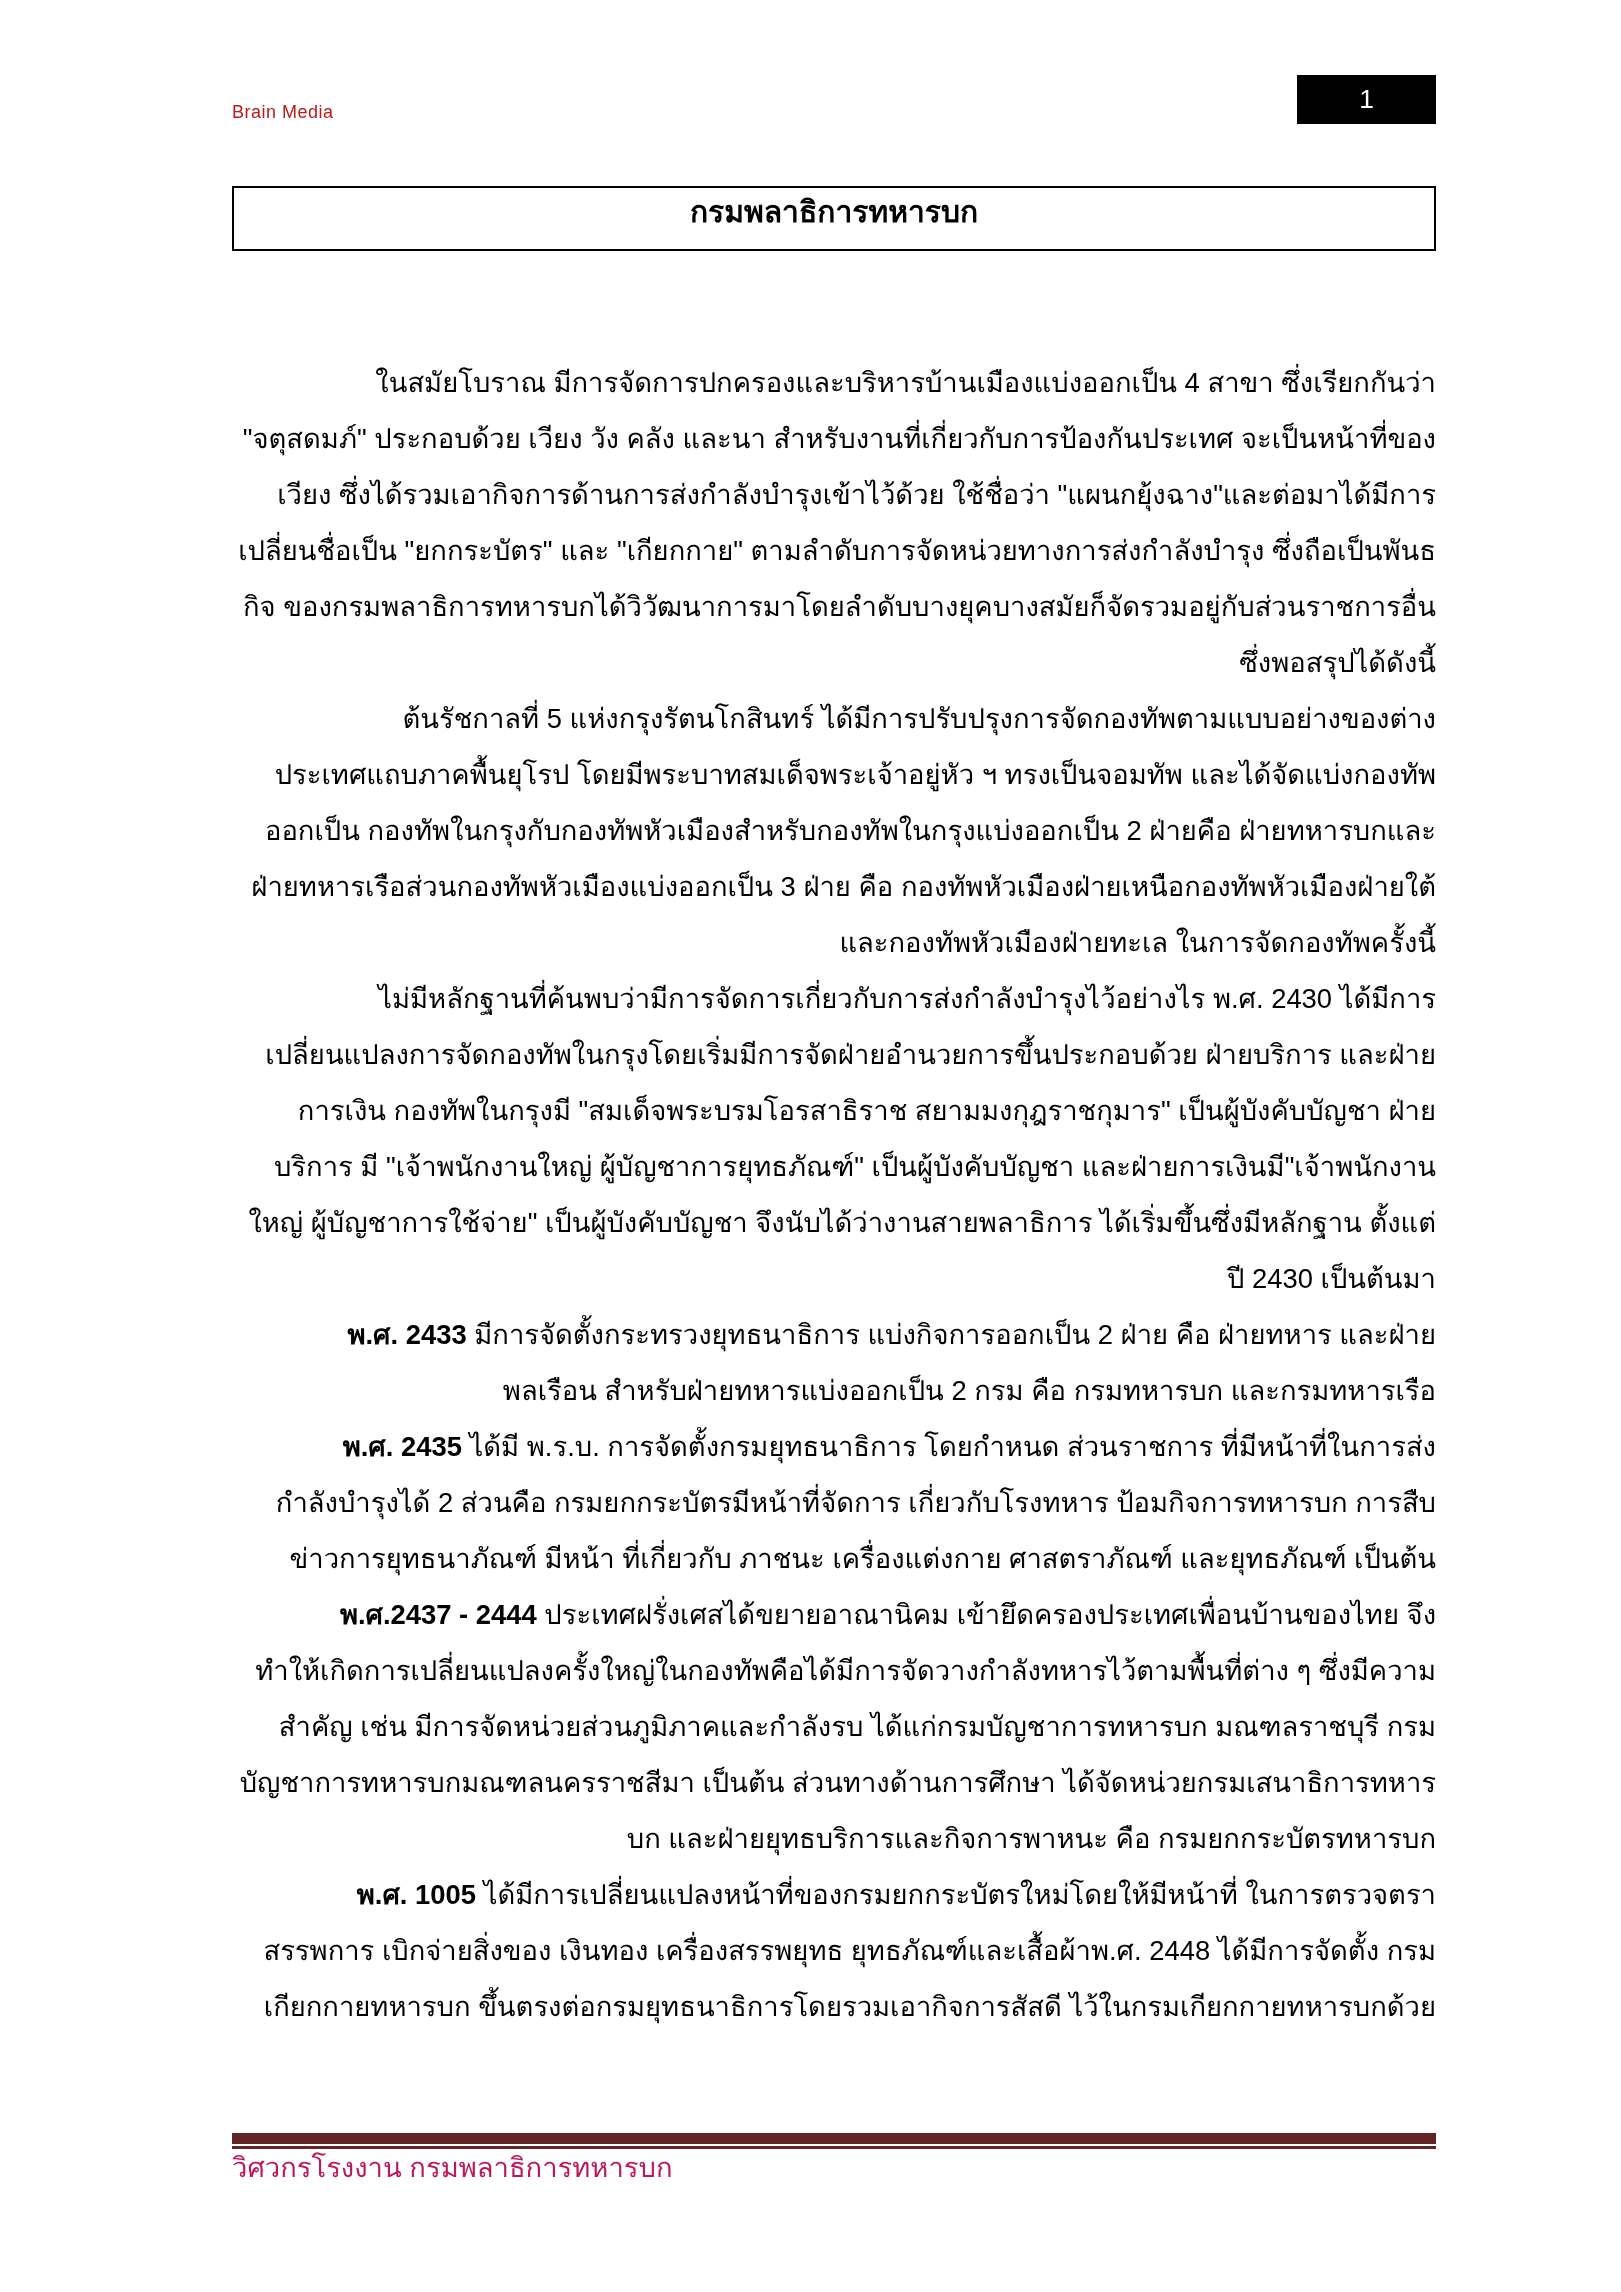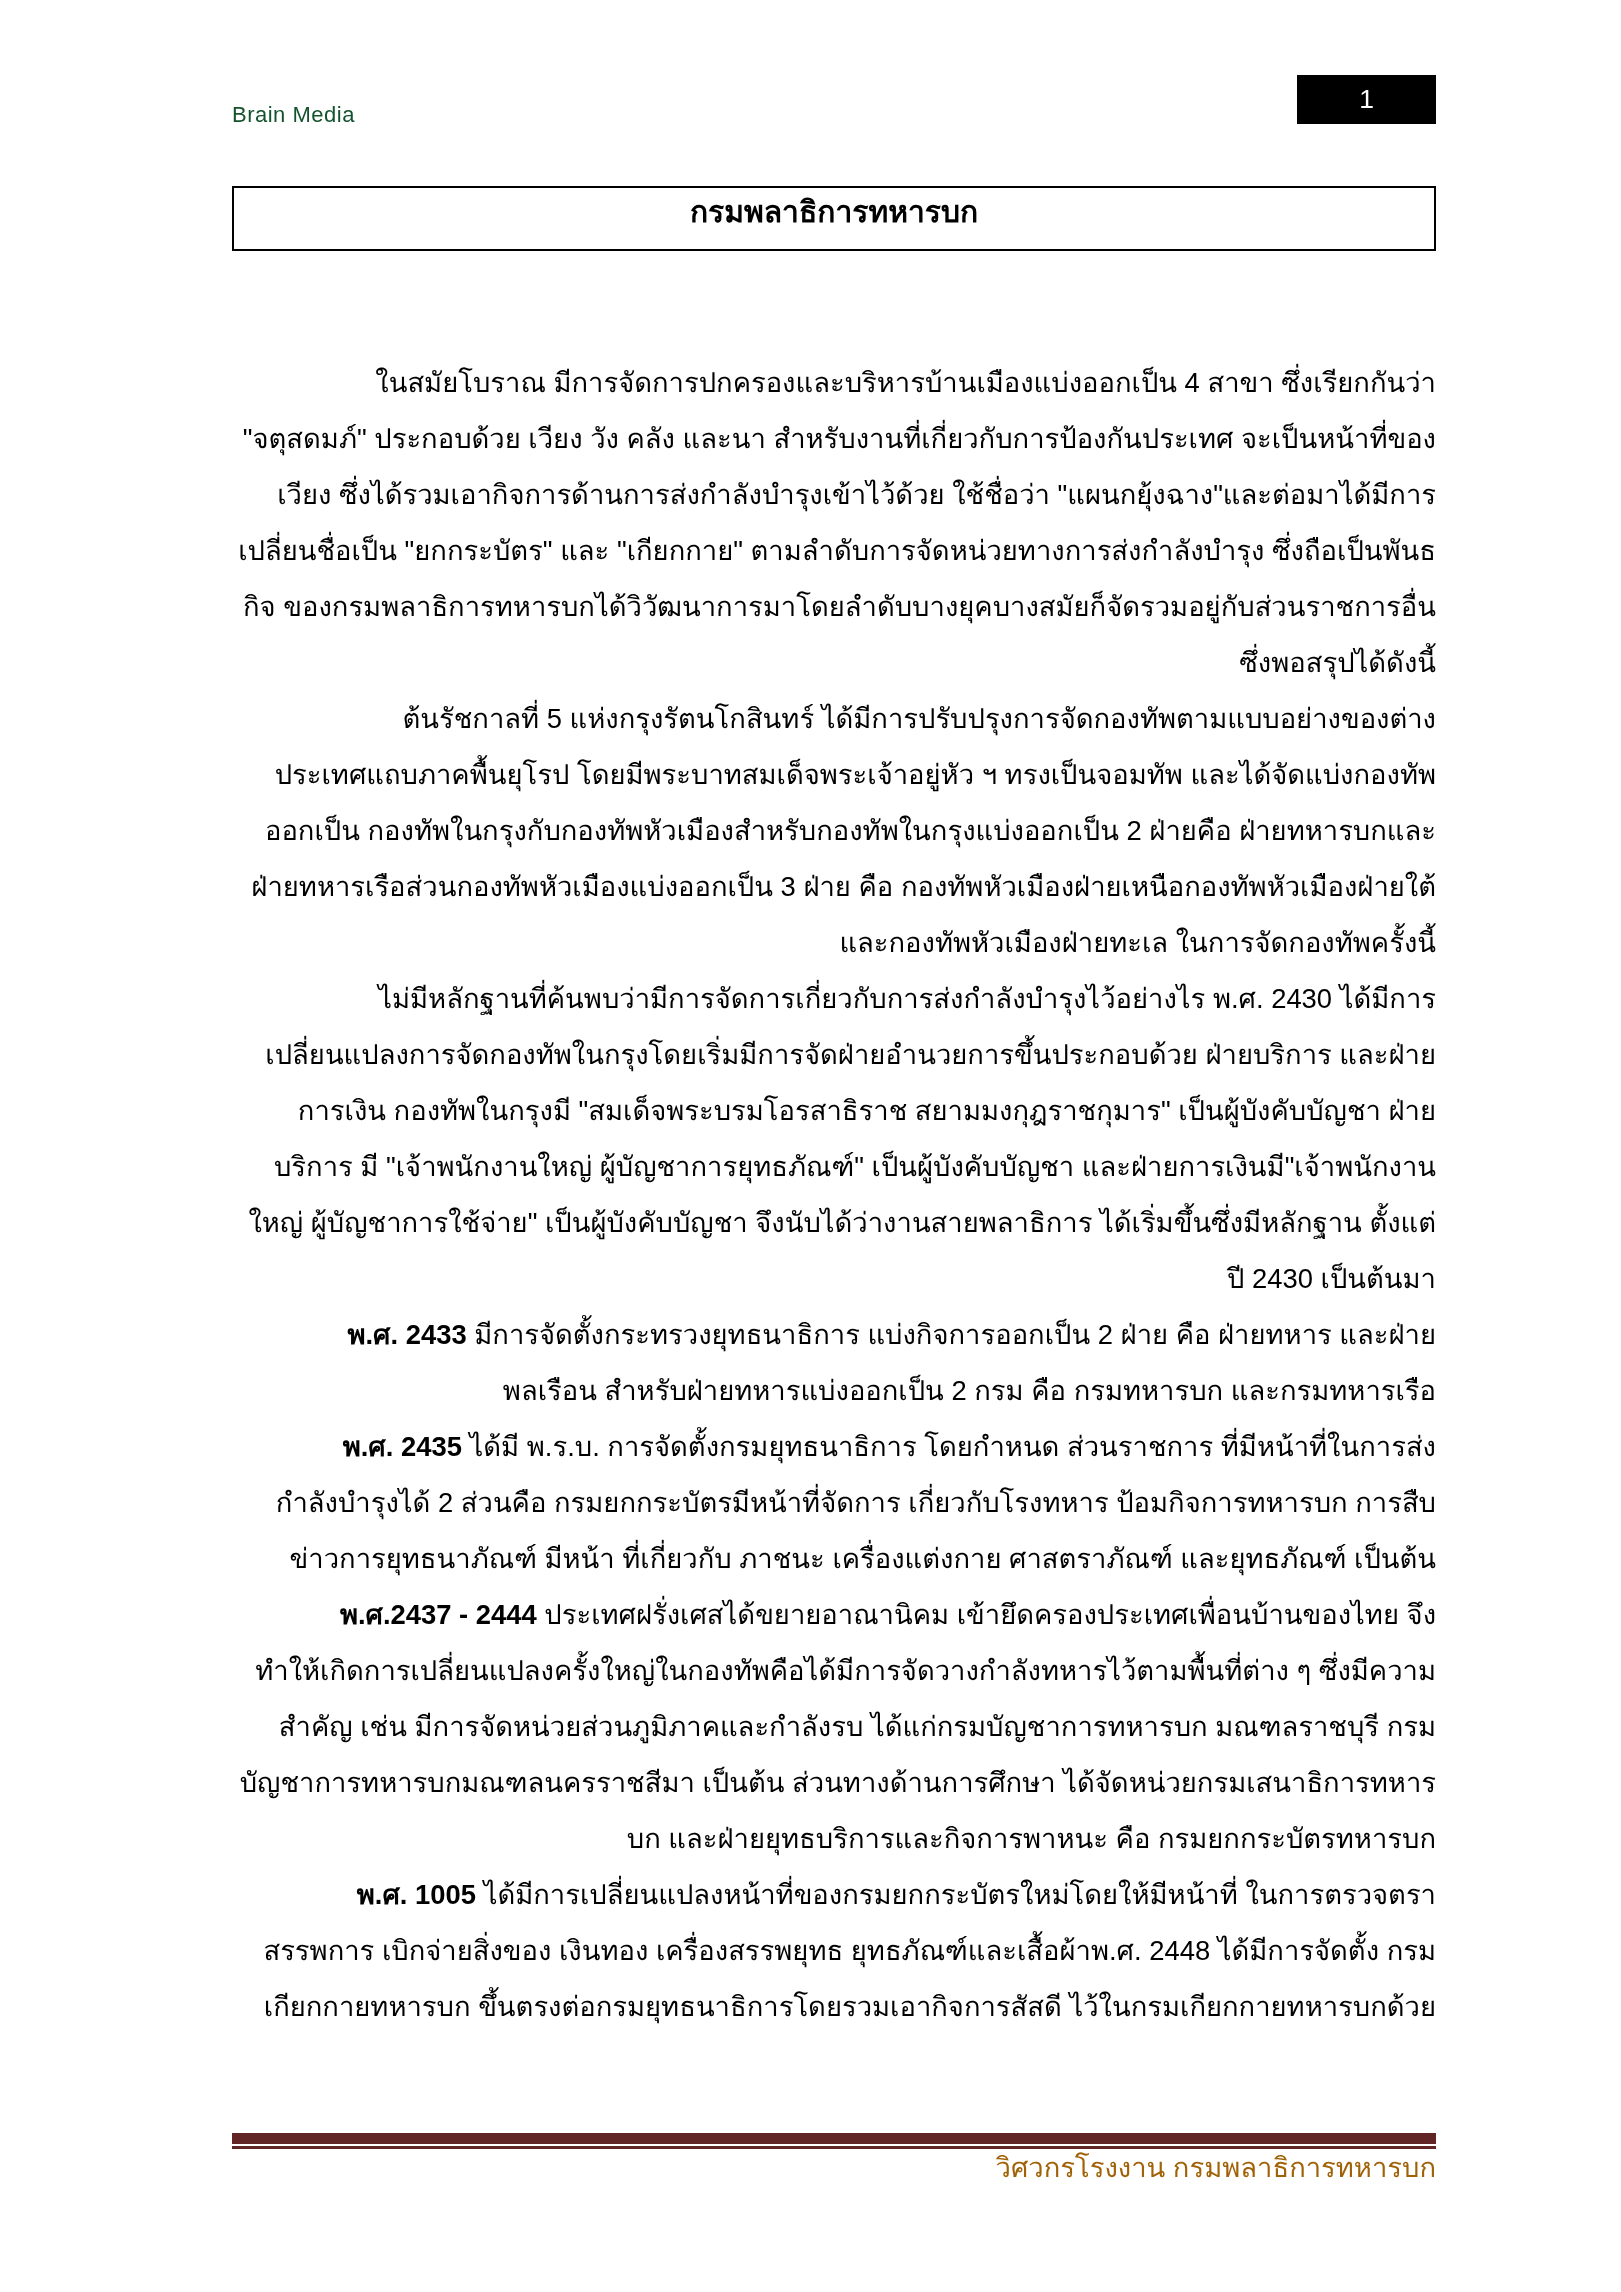--- a/index.html
+++ b/index.html
@@ -6,21 +6,21 @@
   .page{
     position:relative;
     width:1621px;height:2293px;
     background:#ffffff;
     font-family:"Liberation Sans","DejaVu Sans",sans-serif;
     color:#000;
     overflow:hidden;
   }
   .brand{
     position:absolute;left:232px;top:102px;
-    font-size:22px;color:#14532d;letter-spacing:0.5px;
+    font-size:18px;color:#b91c1c;letter-spacing:0.5px;
   }
   .pagebox{
     position:absolute;left:1297px;top:75px;width:139px;height:49px;
     background:#000000;color:#ffffff;
     display:flex;align-items:center;justify-content:center;
     font-size:26.5px;
   }
   .titlebox{
     position:absolute;left:232px;top:186px;width:1204px;height:65px;
     border:2px solid #000;border-bottom-width:2.9px;
@@ -44,21 +44,21 @@
     overflow-wrap:anywhere;
     word-break:normal;
   }
   .bodytext p b{font-weight:bold;}
   .footer-rule{position:absolute;left:232px;top:2133px;width:1204px;}
   .footer-rule .thick{height:10.8px;background:#602524;}
   .footer-rule .gap{height:2px;background:#ffffff;}
   .footer-rule .thin{height:2.9px;background:#602524;}
   .footer-text{
     position:absolute;left:232px;top:2148px;width:1204px;
-    text-align:right;font-size:27.4px;line-height:39px;color:#a16207;
+    font-size:27.4px;line-height:39px;color:#be185d;
   }
 </style>
 </head>
 <body>
 
 <div class="page">
 
   <div class="brand">Brain Media</div>
 
   <div class="pagebox">

